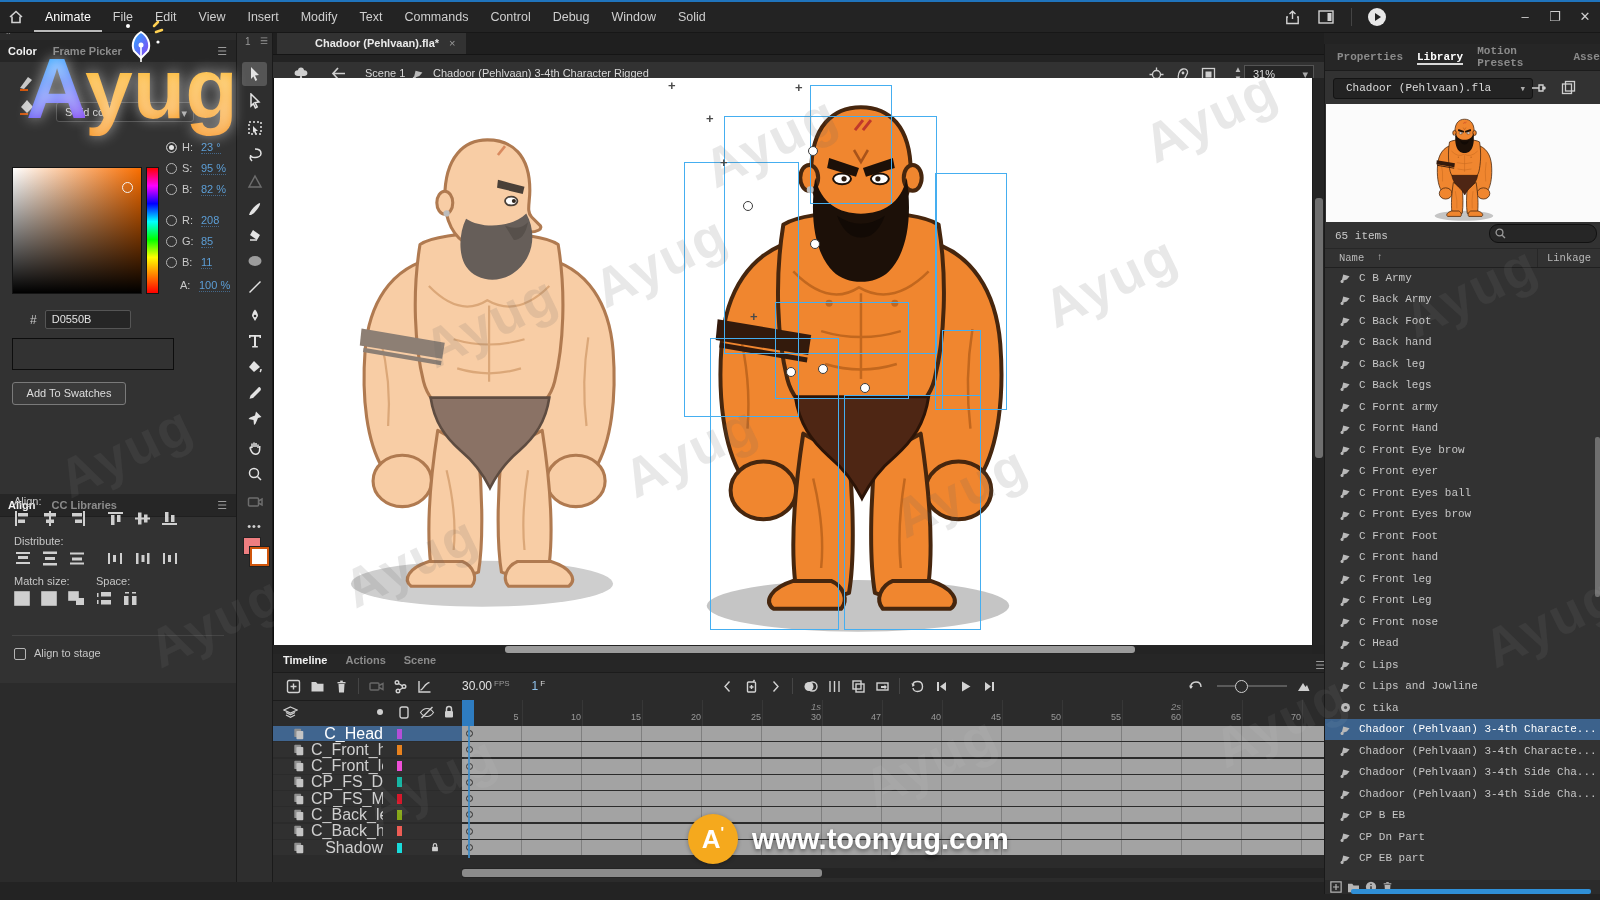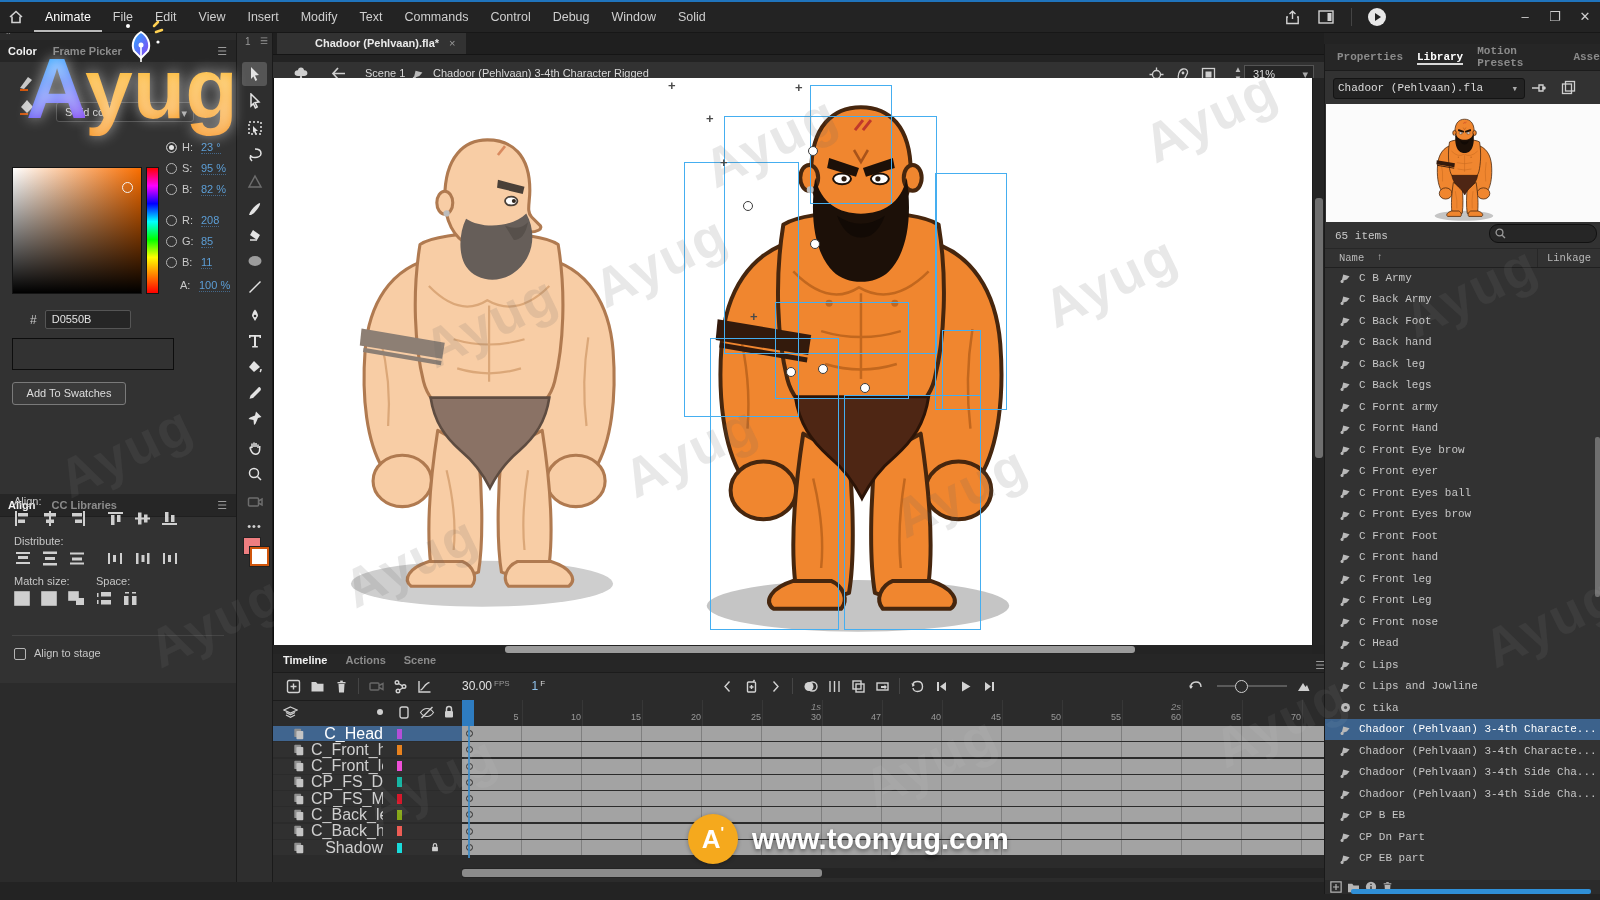--- a/index.html
+++ b/index.html
@@ -112,21 +112,21 @@
     background-image:repeating-linear-gradient(to right,transparent 0 59px,rgba(0,0,0,.22) 59px 60px);}
   .frow .kf{position:absolute;left:4px;top:4px;width:5px;height:5px;border:1.6px solid #2e2e2e;border-radius:50%;}
   #tl-hscroll{position:absolute;left:189px;top:214px;width:862px;height:10px;background:#242424;}
   #tl-hscroll .thumb{position:absolute;left:0;top:1px;width:360px;height:8px;background:#8b8b8b;border-radius:3px;}
   
   #library{left:1324px;top:44px;width:276px;height:850px;background:#323232;border-left:1px solid #1a1a1a;font-family:Liberation Mono, monospace;}
   #lib-tabs{position:absolute;left:0;top:0;width:100%;height:26px;background:#262626;display:flex;gap:14px;align-items:center;padding-left:12px;border-bottom:1px solid #1c1c1c;}
   .lib-tab{font-size:11px;color:#8b8b8b;font-weight:bold;}
   .lib-tab.on{color:#fff;box-shadow:0 2px 0 #d8d8d8;}
   #docrow{position:absolute;left:8px;top:34px;width:186px;height:19px;background:#232323;border:1px solid #141414;border-radius:3px;
-     color:#ddd;font-size:11px;line-height:19px;padding-left:4px;}
+     color:#ddd;font-size:11px;line-height:19px;padding-left:12px;}
   #docrow .car{position:absolute;right:6px;top:1px;color:#aaa;}
   #preview{position:absolute;left:1px;top:60px;width:274px;height:118px;background:#fbfbfb;display:flex;align-items:flex-end;justify-content:center;}
   #countrow{position:absolute;left:10px;top:186px;font-size:11px;color:#c9c9c9;}
   #searchbox{position:absolute;left:164px;top:180px;width:106px;height:17px;background:#262626;border:1px solid #111;border-radius:9px;}
   #libcols{position:absolute;left:0;top:204px;width:100%;height:18px;border-top:1px solid #272727;border-bottom:1px solid #202020;}
   #libcols .c1{position:absolute;left:14px;top:3px;font-size:10.5px;color:#b9b9b9;}
   #libcols .up{position:absolute;left:52px;top:3px;font-size:10px;color:#b9b9b9;}
   #libcols .c2{position:absolute;left:222px;top:3px;font-size:10.5px;color:#b9b9b9;}
   #libcols .dv{position:absolute;left:212px;top:0;width:1px;height:18px;background:#272727;}
   #liblist{position:absolute;left:0;top:223px;width:100%;}

